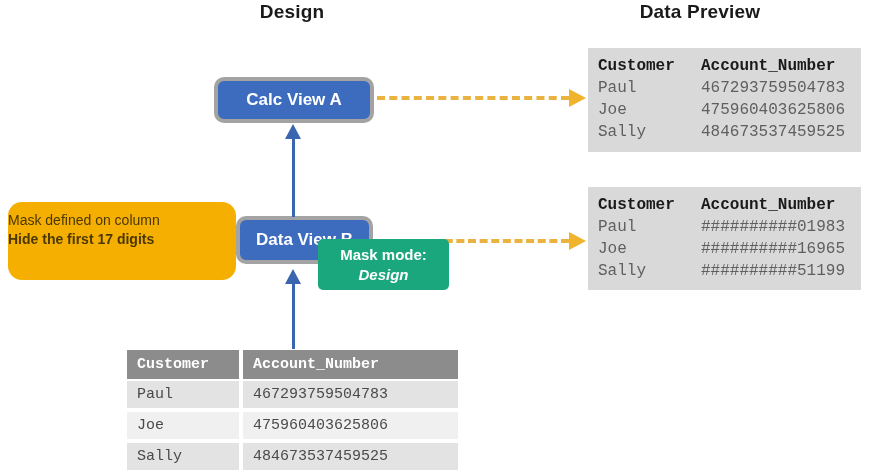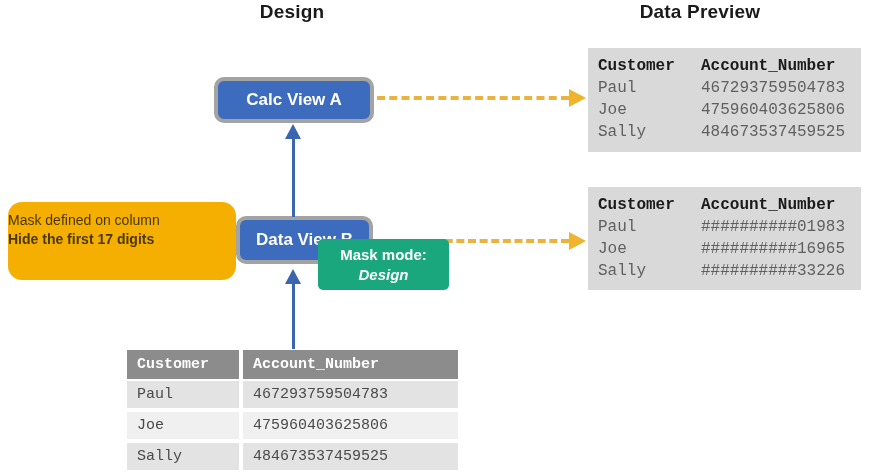--- a/index.html
+++ b/index.html
@@ -152,21 +152,21 @@
     <div class="prow pdata">
       <span class="c1">Paul</span>
       <span>##########01983</span>
     </div>
     <div class="prow pdata">
       <span class="c1">Joe</span>
       <span>##########16965</span>
     </div>
     <div class="prow pdata">
       <span class="c1">Sally</span>
-      <span>##########33226</span>
+      <span>##########51199</span>
     </div>
   </div>
 
   <div class="srctable">
     <div class="cell hcell">Customer</div>
     <div class="cell hcell">Account_Number</div>
 
     <div class="cell r-odd">Paul</div>
     <div class="cell r-odd">467293759504783</div>
 

